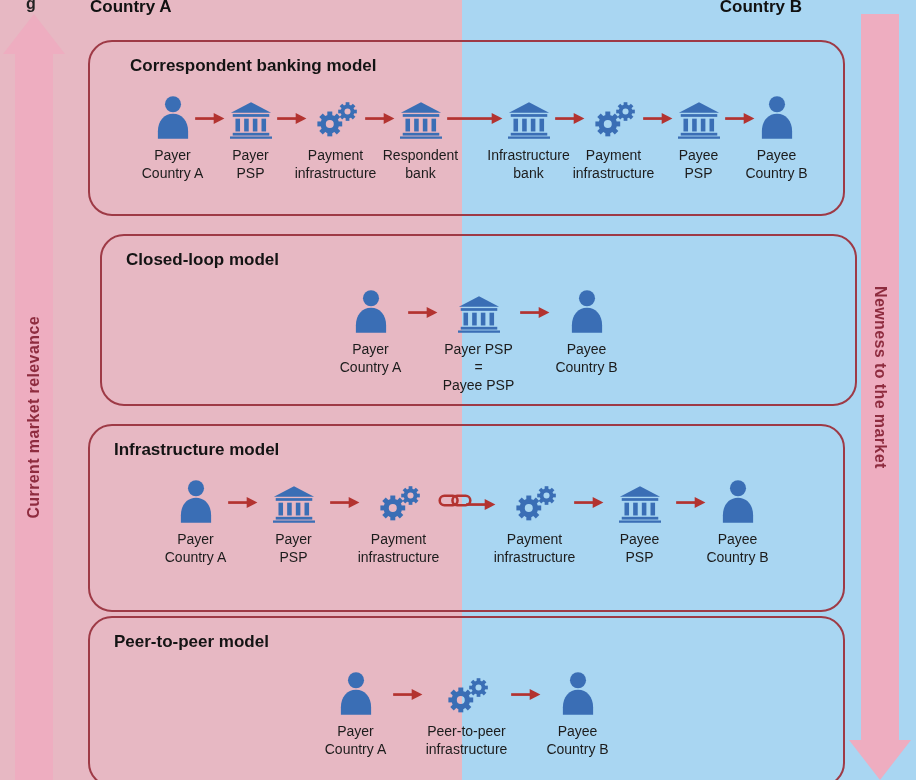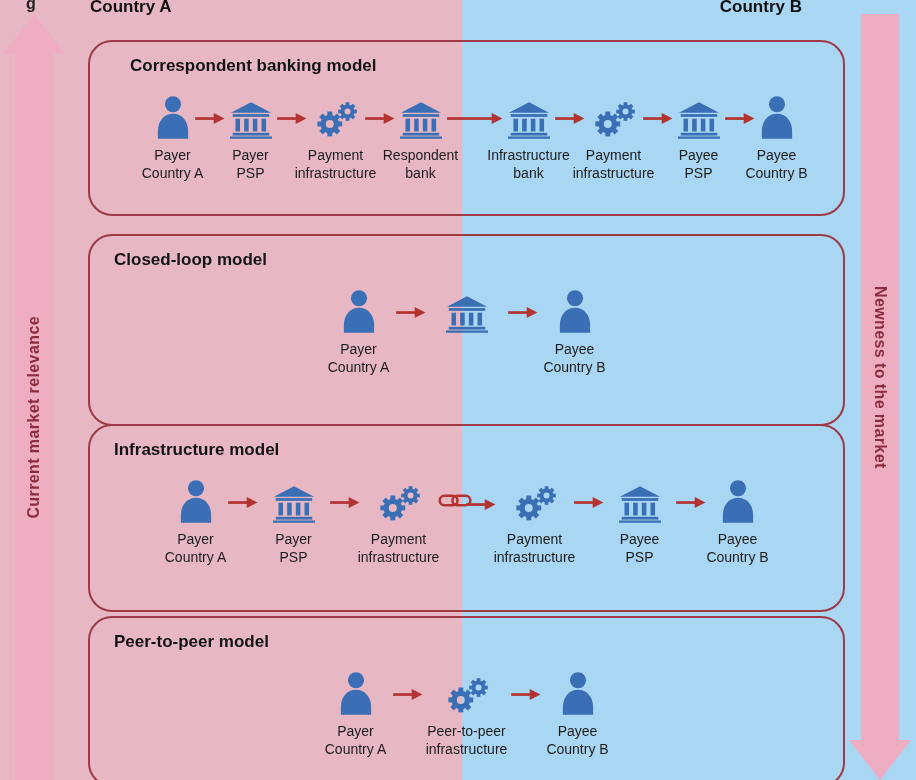--- a/index.html
+++ b/index.html
@@ -26,21 +26,21 @@
   .varrow-shaft{width:38px;flex:1;background:var(--axis-pink,#eeadc0);
     display:flex;align-items:center;justify-content:center;}
   .varrow-label{writing-mode:vertical-rl;font-weight:bold;font-size:16px;letter-spacing:.4px;
     color:var(--axis-text,#8e2c3f);white-space:nowrap;}
   .varrow-left .varrow-label{transform:rotate(180deg);}
 
   
   .model-box{position:absolute;left:88px;width:757px;border:2px solid var(--box-border,#9e3a46);
     border-radius:24px;box-sizing:border-box;}
   #box-0{top:40px;height:176px;padding-left:16px;}
-  #box-1{top:234px;height:192px;}
+  #box-1{top:234px;height:172px;margin-left:12px;}
   #box-2{top:424px;height:188px;}
   #box-3{top:616px;height:171px;}
   .model-title{margin:14px 0 0 24px;font-size:17px;font-weight:bold;color:var(--title-text,#141414);}
 
   .flow-row{display:flex;justify-content:center;align-items:flex-start;margin-top:15px;}
   .node{display:flex;flex-direction:column;align-items:center;padding:0 2px;}
   .icon-wrap{height:48px;display:flex;align-items:flex-end;justify-content:center;color:var(--icon-blue,#3a6eb5);}
   .label{margin:7px -22px 0;text-align:center;font-size:14px;line-height:1.3;color:var(--label-text,#1c1c1c);}
   .label div{white-space:nowrap;}
 
@@ -288,20 +288,25 @@
           <svg class="" width="30" height="13">
             <use href="#sym-arrow"></use>
           </svg>
         </span>
         <div class="node">
           <span class="icon-wrap">
             <svg class="" width="42" height="37">
               <use href="#sym-bank"></use>
             </svg>
           </span>
+          <div class="label">
+            <div>Payer PSP</div>
+            <div>=</div>
+            <div>Payee PSP</div>
+          </div>
         </div>
         <span class="connector">
           <svg class="" width="30" height="13">
             <use href="#sym-arrow"></use>
           </svg>
         </span>
         <div class="node">
           <span class="icon-wrap">
             <svg class="" width="34" height="44">
               <use href="#sym-person"></use>

